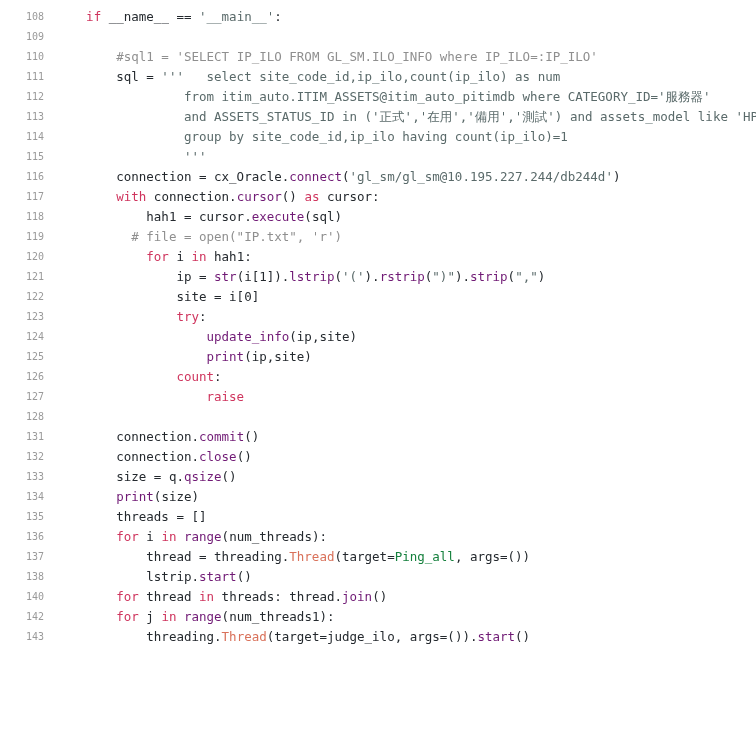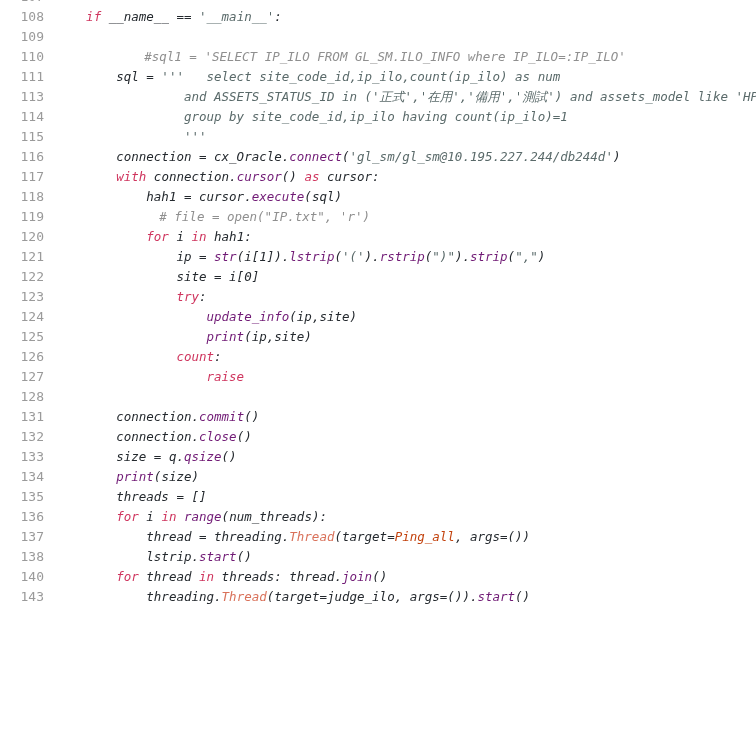--- a/index.html
+++ b/index.html
@@ -33,53 +33,53 @@
     line-height: 20px;
     white-space: pre;
   }
   .gutter {
     flex: 0 0 44px;
     width: 44px;
     text-align: right;
     padding-right: 12px;
     box-sizing: content-box;
     color: #9a9a9a;
-    font-size: 13px;
+    font-size: 10px;
     font-family: "DejaVu Sans Mono", "Liberation Mono", monospace;
     user-select: none;
   }
   .code-text {
     flex: 1 1 auto;
     color: #24292e;
     font-size: 12.5px;
     font-family: "DejaVu Sans Mono", "Liberation Mono", monospace;
     white-space: pre;
     letter-spacing: 0px;
-    font-style: italic;
   }
   
   .tok-kw   { color: #cf355e; }
   .tok-fn   { color: #701a75; }
   .tok-cls  { color: #d9715a; }
   .tok-str  { color: #5a6a6a; }
-  .tok-com  { color: #8f8f8f; margin-left: 28px; }
+  .tok-com  { color: #8f8f8f; }
   .tok-num  { color: #24292e; }
-  .tok-self { color: #c2410c; }
+  .tok-self { color: #15803d; }
   .tok-pl   { color: #24292e; }
 </style>
 </head>
 <body>
 
 <div id="code-viewer">
   <div class="code-lines">
       <div class="code-line"><span class="gutter">107</span><span class="code-text"></span></div>
       <div class="code-line"><span class="gutter">108</span><span class="code-text"><span class="tok-pl">    </span><span class="tok-kw">if</span><span class="tok-pl"> __name__ == </span><span class="tok-str">'__main__'</span><span class="tok-pl">:</span></span></div>
       <div class="code-line"><span class="gutter">109</span><span class="code-text"></span></div>
       <div class="code-line"><span class="gutter">110</span><span class="code-text"><span class="tok-pl">        </span><span class="tok-com">#sql1 = 'SELECT IP_ILO FROM GL_SM.ILO_INFO where IP_ILO=:IP_ILO'</span></span></div>
       <div class="code-line"><span class="gutter">111</span><span class="code-text"><span class="tok-pl">        sql = </span><span class="tok-str">'''   select site_code_id,ip_ilo,count(ip_ilo) as num</span></span></div>
+      <div class="code-line"><span class="gutter">112</span><span class="code-text"><span class="tok-str">                 from itim_auto.ITIM_ASSETS@itim_auto_pitimdb where CATEGORY_ID='服務器'</span></span></div>
       <div class="code-line"><span class="gutter">113</span><span class="code-text"><span class="tok-str">                 and ASSETS_STATUS_ID in ('正式','在用','備用','測試') and assets_model like 'HP%'</span></span></div>
       <div class="code-line"><span class="gutter">114</span><span class="code-text"><span class="tok-str">                 group by site_code_id,ip_ilo having count(ip_ilo)=1</span></span></div>
       <div class="code-line"><span class="gutter">115</span><span class="code-text"><span class="tok-str">                 '''</span></span></div>
       <div class="code-line"><span class="gutter">116</span><span class="code-text"><span class="tok-pl">        connection = cx_Oracle.</span><span class="tok-fn">connect</span><span class="tok-pl">(</span><span class="tok-str">'gl_sm/gl_sm@10.195.227.244/db244d'</span><span class="tok-pl">)</span></span></div>
       <div class="code-line"><span class="gutter">117</span><span class="code-text"><span class="tok-pl">        </span><span class="tok-kw">with</span><span class="tok-pl"> connection.</span><span class="tok-fn">cursor</span><span class="tok-pl">() </span><span class="tok-kw">as</span><span class="tok-pl"> cursor:</span></span></div>
       <div class="code-line"><span class="gutter">118</span><span class="code-text"><span class="tok-pl">            hah1 = cursor.</span><span class="tok-fn">execute</span><span class="tok-pl">(sql)</span></span></div>
       <div class="code-line"><span class="gutter">119</span><span class="code-text"><span class="tok-com">          # file = open("IP.txt", 'r')</span></span></div>
       <div class="code-line"><span class="gutter">120</span><span class="code-text"><span class="tok-pl">            </span><span class="tok-kw">for</span><span class="tok-pl"> i </span><span class="tok-kw">in</span><span class="tok-pl"> hah1:</span></span></div>
       <div class="code-line"><span class="gutter">121</span><span class="code-text"><span class="tok-pl">                ip = </span><span class="tok-fn">str</span><span class="tok-pl">(i[</span><span class="tok-num">1</span><span class="tok-pl">]).</span><span class="tok-fn">lstrip</span><span class="tok-pl">(</span><span class="tok-str">'('</span><span class="tok-pl">).</span><span class="tok-fn">rstrip</span><span class="tok-pl">(</span><span class="tok-str">")"</span><span class="tok-pl">).</span><span class="tok-fn">strip</span><span class="tok-pl">(</span><span class="tok-str">","</span><span class="tok-pl">)</span></span></div>
       <div class="code-line"><span class="gutter">122</span><span class="code-text"><span class="tok-pl">                site = i[</span><span class="tok-num">0</span><span class="tok-pl">]</span></span></div>
@@ -91,15 +91,16 @@
       <div class="code-line"><span class="gutter">128</span><span class="code-text"></span></div>
       <div class="code-line"><span class="gutter">131</span><span class="code-text"><span class="tok-pl">        connection.</span><span class="tok-fn">commit</span><span class="tok-pl">()</span></span></div>
       <div class="code-line"><span class="gutter">132</span><span class="code-text"><span class="tok-pl">        connection.</span><span class="tok-fn">close</span><span class="tok-pl">()</span></span></div>
       <div class="code-line"><span class="gutter">133</span><span class="code-text"><span class="tok-pl">        size = q.</span><span class="tok-fn">qsize</span><span class="tok-pl">()</span></span></div>
       <div class="code-line"><span class="gutter">134</span><span class="code-text"><span class="tok-pl">        </span><span class="tok-fn">print</span><span class="tok-pl">(size)</span></span></div>
       <div class="code-line"><span class="gutter">135</span><span class="code-text"><span class="tok-pl">        threads = []</span></span></div>
       <div class="code-line"><span class="gutter">136</span><span class="code-text"><span class="tok-pl">        </span><span class="tok-kw">for</span><span class="tok-pl"> i </span><span class="tok-kw">in</span><span class="tok-pl"> </span><span class="tok-fn">range</span><span class="tok-pl">(num_threads):</span></span></div>
       <div class="code-line"><span class="gutter">137</span><span class="code-text"><span class="tok-pl">            thread = threading.</span><span class="tok-cls">Thread</span><span class="tok-pl">(target=</span><span class="tok-self">Ping_all</span><span class="tok-pl">, args=())</span></span></div>
       <div class="code-line"><span class="gutter">138</span><span class="code-text"><span class="tok-pl">            lstrip.</span><span class="tok-fn">start</span><span class="tok-pl">()</span></span></div>
       <div class="code-line"><span class="gutter">140</span><span class="code-text"><span class="tok-pl">        </span><span class="tok-kw">for</span><span class="tok-pl"> thread </span><span class="tok-kw">in</span><span class="tok-pl"> threads: thread.</span><span class="tok-fn">join</span><span class="tok-pl">()</span></span></div>
+      <div class="code-line"><span class="gutter">142</span><span class="code-text"><span class="tok-pl">        </span><span class="tok-kw">for</span><span class="tok-pl"> j </span><span class="tok-kw">in</span><span class="tok-pl"> </span><span class="tok-fn">range</span><span class="tok-pl">(num_threads1):</span></span></div>
       <div class="code-line"><span class="gutter">143</span><span class="code-text"><span class="tok-pl">            threading.</span><span class="tok-cls">Thread</span><span class="tok-pl">(target=judge_ilo, args=()).</span><span class="tok-fn">start</span><span class="tok-pl">()</span></span></div>
     </div>
 </div>
 
 </body></html>

